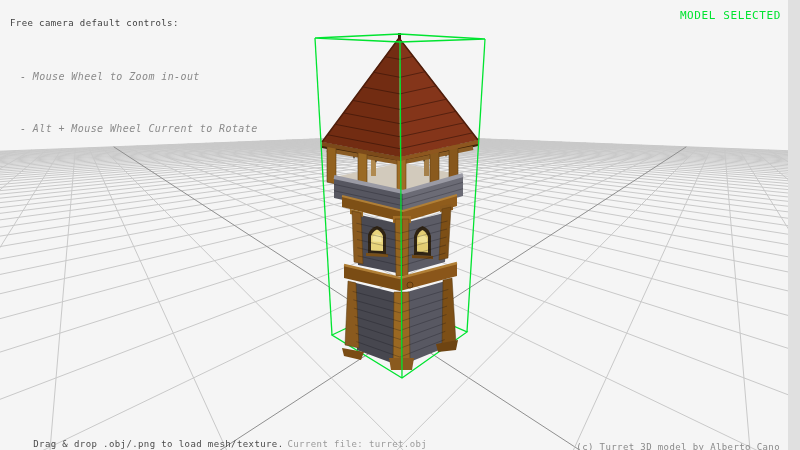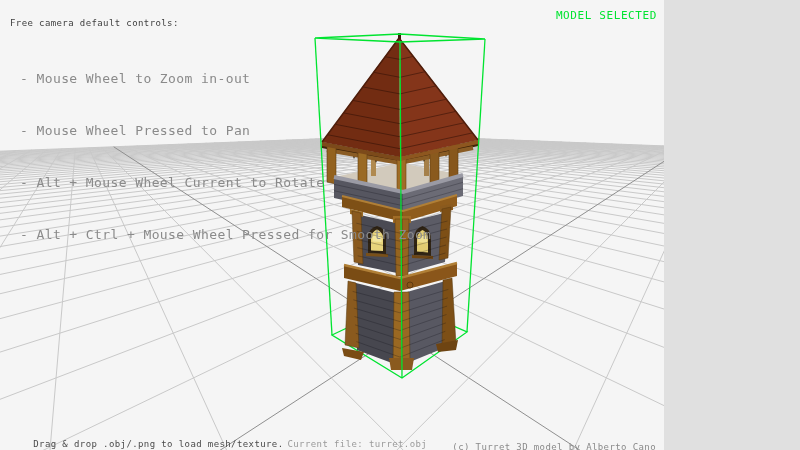--- a/index.html
+++ b/index.html
@@ -1,25 +1,25 @@
 <!DOCTYPE html>
 <html><head>
 <meta charset="utf-8">
 <style>
   html,body{margin:0;padding:0;background:#e0e0e0;}
   .stage{
-    position:relative;width:664px;height:450px;overflow:hidden;
+    position:relative;width:788px;height:450px;overflow:hidden;
     background:#f5f5f5;
     font-family:"DejaVu Sans Mono", monospace;
   }
   .stage svg{position:absolute;left:0;top:0;}
   .hud{position:absolute;white-space:pre;line-height:1;}
   #help-title{left:10px;top:19px;font-size:9px;color:#404040;letter-spacing:0.4px;}
   #help-items{left:20px;top:40px;}
-  .help-item{font-size:13px;color:#8a8a8a;height:20px;letter-spacing:0.4px;}
+  .help-item{font-size:10px;color:#8a8a8a;height:20px;letter-spacing:0.4px;font-style:italic;}
   #status-label{right:7px;top:10px;font-size:11px;letter-spacing:0.6px;color:#00e430;padding-left:16px;}
   #footer-left{left:10px;top:431px;font-size:9px;letter-spacing:0.4px;}
   #footer-left .hint{color:#4a4a4a;}
   #footer-left .file{color:#9a9a9a;margin-left:4px;}
   #footer-right{right:8px;top:443px;font-size:9px;color:#8a8a8a;letter-spacing:0.4px;}
 </style>
 </head>
 <body>
 
 <div class="stage" style="background: rgb(245, 245, 245);">
@@ -341,22 +341,20 @@
       <line x1="315" y1="38" x2="332" y2="335"></line>
       <line x1="485" y1="39" x2="467" y2="332"></line>
       <line x1="400" y1="41" x2="402" y2="378"></line>
       <polygon points="315,38 400,34 485,39 400,42"></polygon>
     </g>
   </svg>
 
   <div class="hud" id="help-title">Free camera default controls:</div>
   <div class="hud" id="help-items">
     <div class="help-item">- Mouse Wheel to Zoom in-out</div>
-    <div class="help-item">- Mouse Wheel Pressed to Pan</div>
     <div class="help-item">- Alt + Mouse Wheel Current to Rotate</div>
-    <div class="help-item">- Alt + Ctrl + Mouse Wheel Pressed for Smooth Zoom</div>
   </div>
   <div class="hud" id="status-label" style="color: rgb(0, 228, 48);">MODEL SELECTED</div>
   <div class="hud" id="footer-left">
     <span class="hint">Drag &amp; drop .obj/.png to load mesh/texture.</span><span class="file">Current file: turret.obj</span>
   </div>
   <div class="hud" id="footer-right">(c) Turret 3D model by Alberto Cano</div>
 </div>
 
 </body></html>

